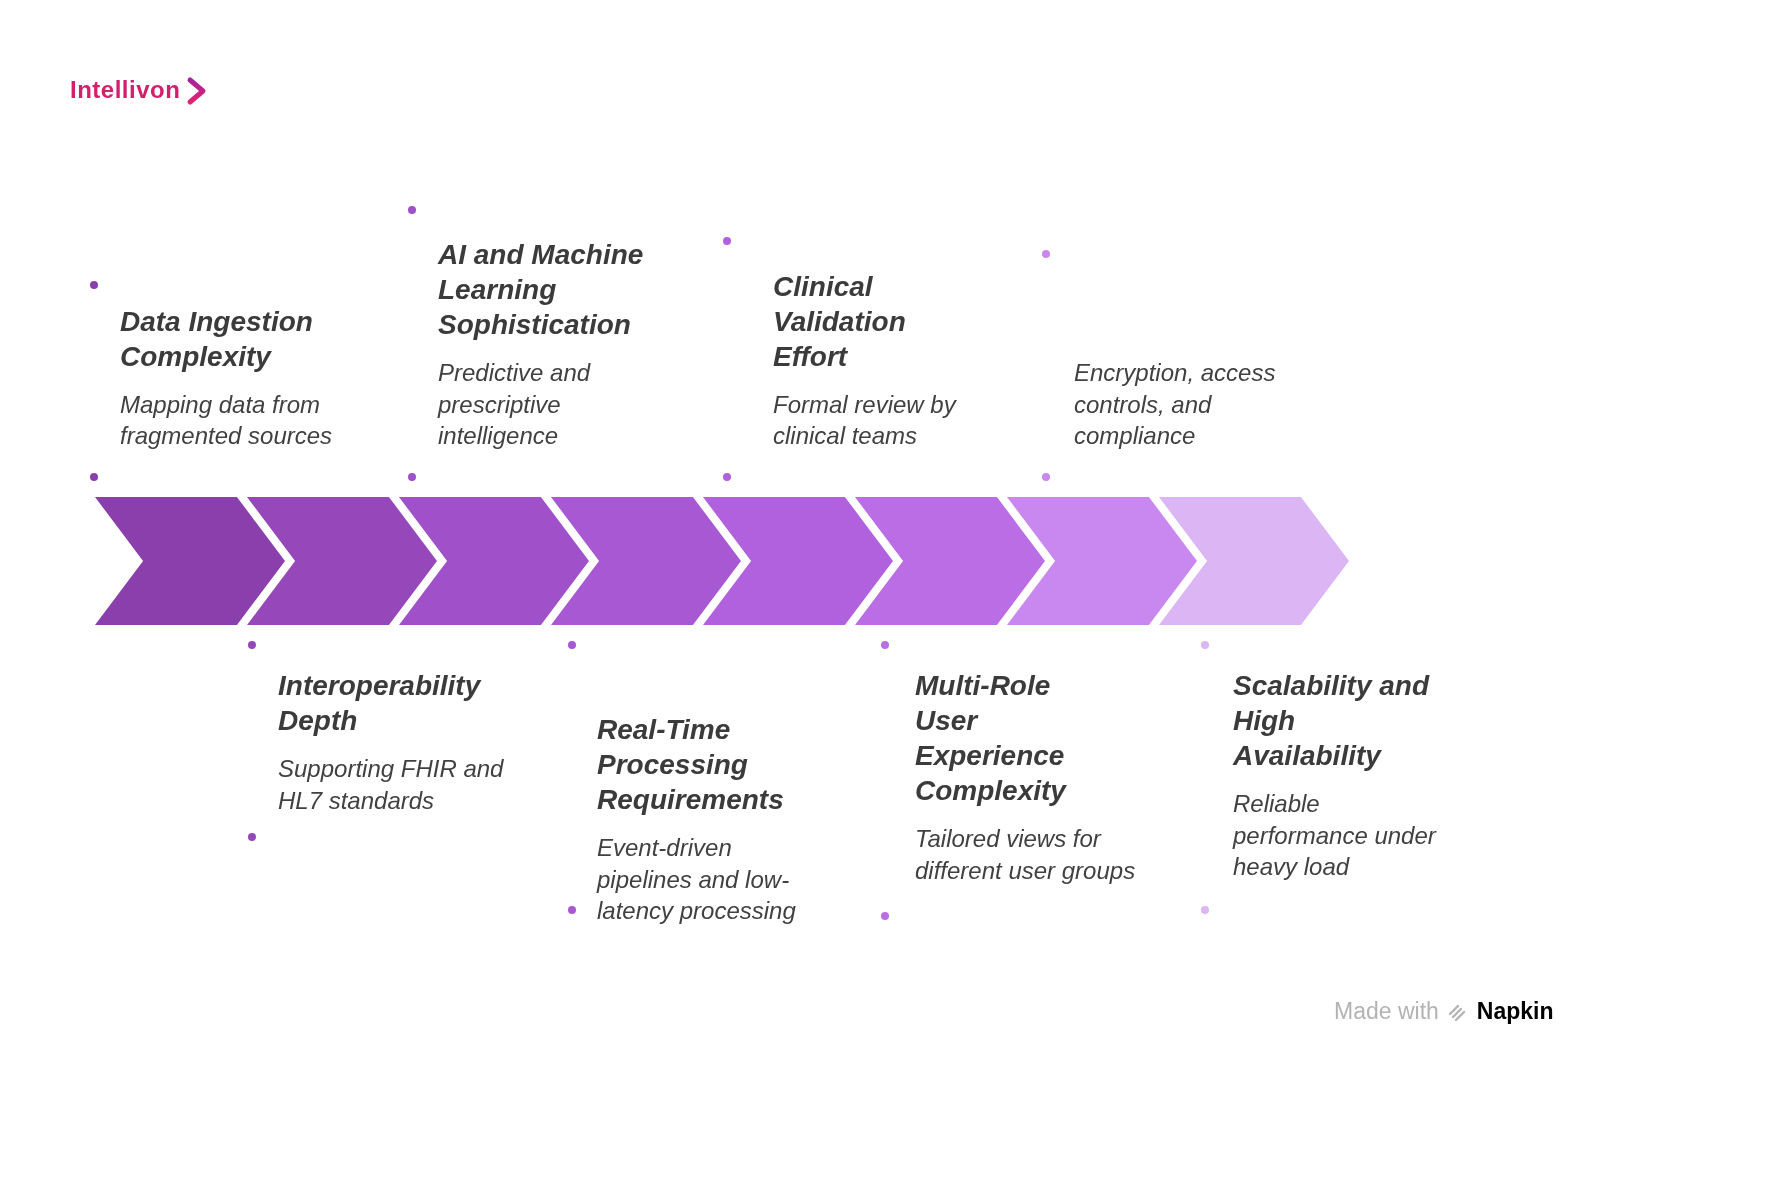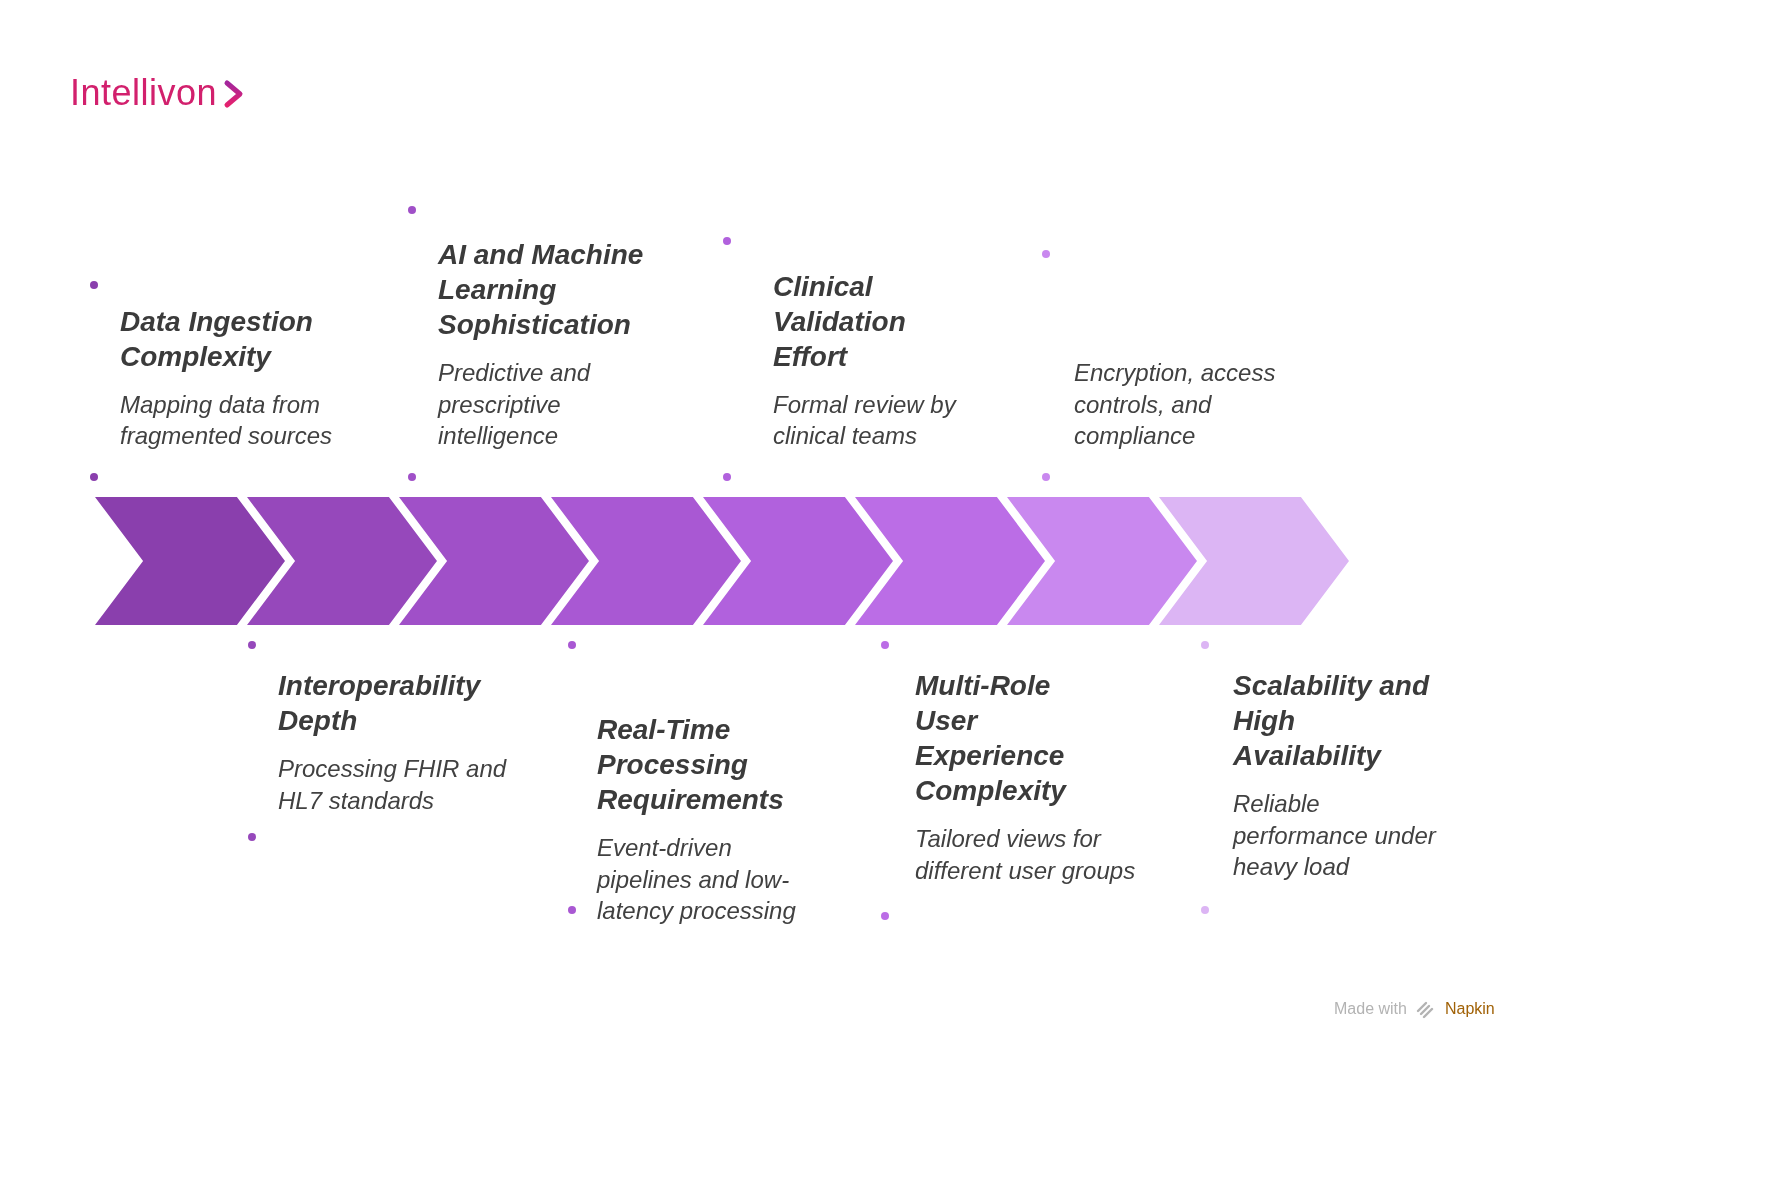--- a/index.html
+++ b/index.html
@@ -9,21 +9,21 @@
     width: 1776px; height: 1200px; position: relative; overflow: hidden;
   }
   .canvas { position: absolute; inset: 0; background: #ffffff; }
 
   
   .logo {
     position: absolute; left: 70px; top: 72px;
     display: flex; align-items: center; gap: 4px;
   }
   .logo .brand-text {
-    font-size: 36px; font-weight: 400; letter-spacing: 0.5px;
+    font-size: 24px; font-weight: 700; letter-spacing: 0.5px;
     color: #d2206d;
   }
   .logo svg { margin-top: 2px; }
 
   
   .chevron {
     position: absolute; top: 497px; width: 190px; height: 128px;
     clip-path: polygon(0 0, 74.7% 0, 100% 50%, 74.7% 100%, 0 100%, 25.3% 50%);
     background: #a050c8;
   }
@@ -63,23 +63,23 @@
   .d4a { left: 568px;  top: 641px; } .d4b { left: 568px;  top: 906px; }
   .d5a { left: 723px;  top: 237px; } .d5b { left: 723px;  top: 473px; }
   .d6a { left: 881px;  top: 641px; } .d6b { left: 881px;  top: 912px; }
   .d7a { left: 1042px; top: 250px; } .d7b { left: 1042px; top: 473px; }
   .d8a { left: 1201px; top: 641px; } .d8b { left: 1201px; top: 906px; }
 
   
   .footer {
     position: absolute; left: 1334px; top: 998px;
     display: flex; align-items: center; gap: 8px;
-    font-size: 16px; color: #b3b3b3; font-weight: 400;
-  }
-  .footer .napkin { font-weight: 400; color: #a16207; }
+    font-size: 23px; color: #b3b3b3; font-weight: 400;
+  }
+  .footer .napkin { font-weight: 700; color: #000000; }
 </style>
 </head>
 <body>
 
 <div class="canvas">
 
   <div class="logo">
     <span class="brand-text">Intellivon</span>
     <svg width="26" height="34" viewBox="0 0 26 34">
       <defs>
@@ -106,21 +106,21 @@
   <div class="step above s1">
     <div class="step-title">Data Ingestion
 Complexity</div>
     <div class="step-desc">Mapping data from
 fragmented sources</div>
   </div>
 
   <div class="step below s2">
     <div class="step-title">Interoperability
 Depth</div>
-    <div class="step-desc">Processing FHIR and
+    <div class="step-desc">Supporting FHIR and
 HL7 standards</div>
   </div>
 
   <div class="step above s3">
     <div class="step-title">AI and Machine
 Learning
 Sophistication</div>
     <div class="step-desc">Predictive and
 prescriptive
 intelligence</div>

